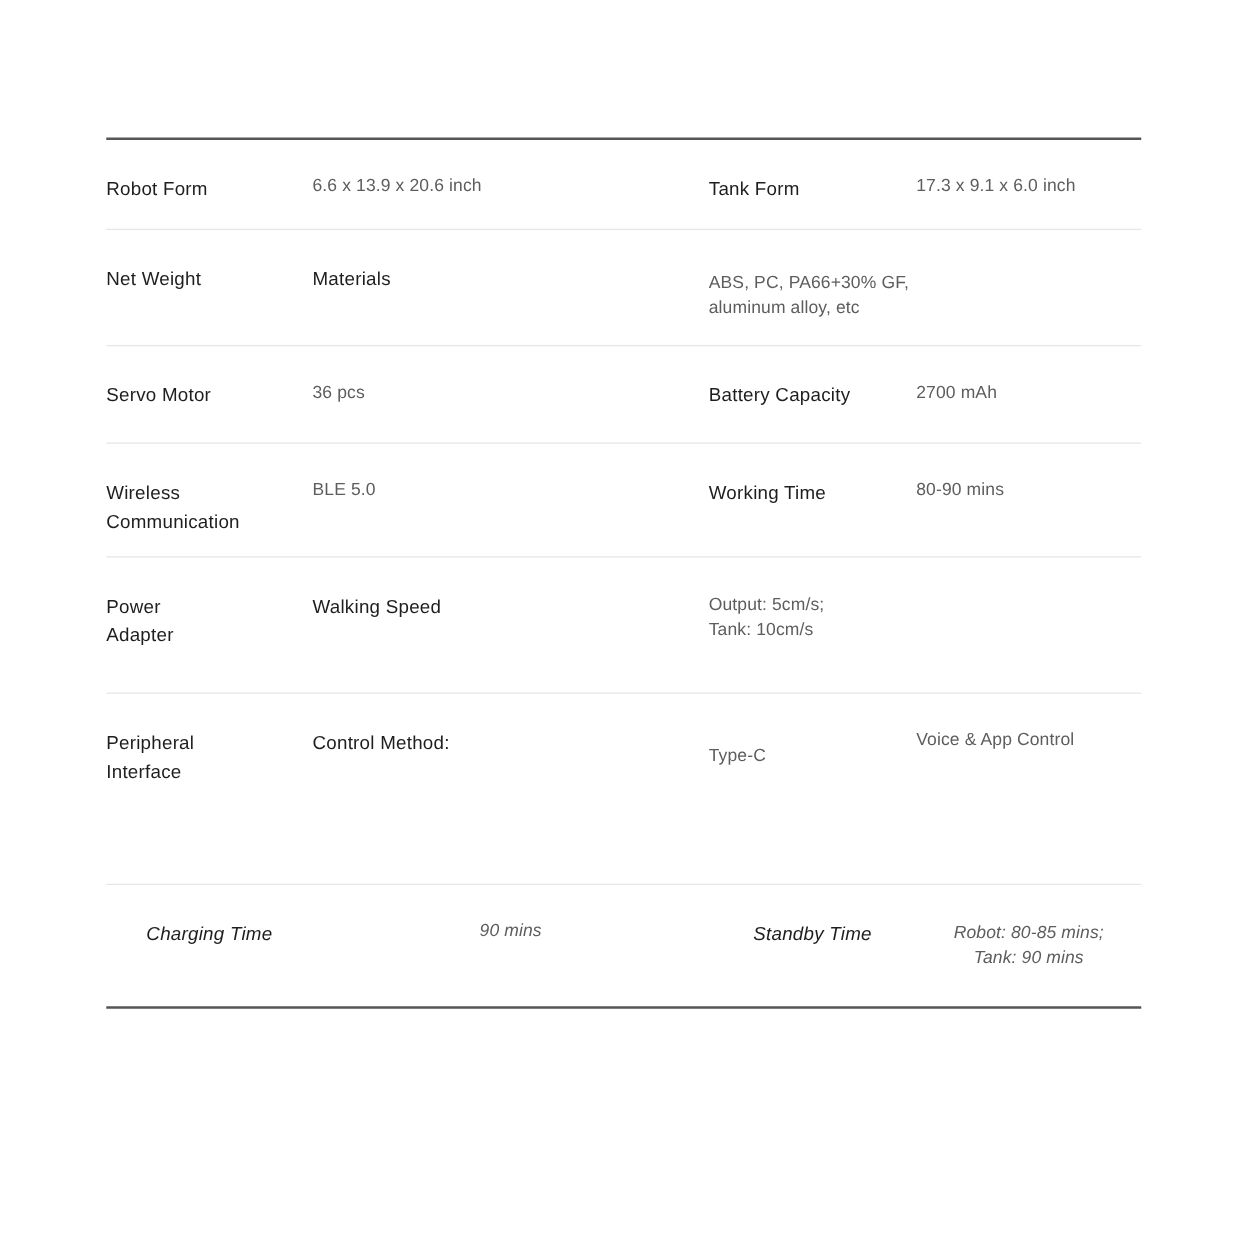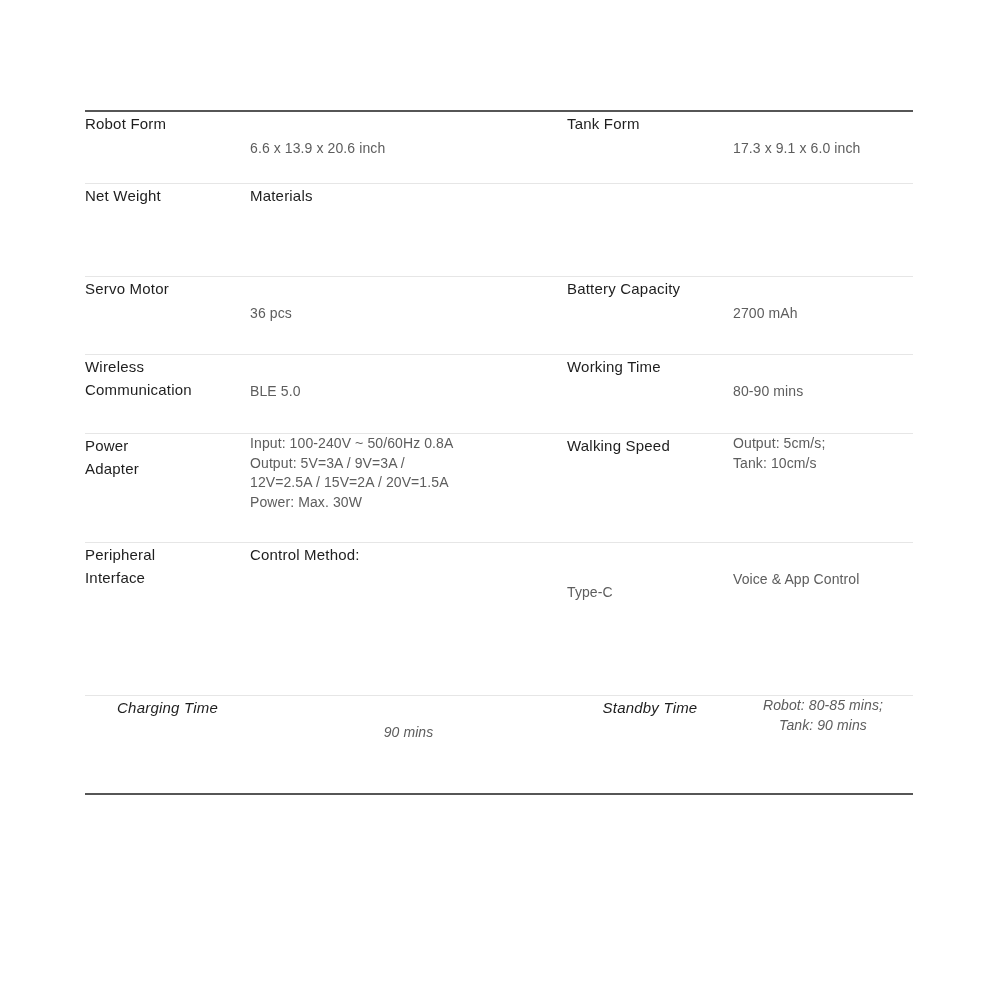--- a/index.html
+++ b/index.html
@@ -29,20 +29,21 @@
   .spec-row:last-child { border-bottom: none; text-align: center; }
   .spec-row:nth-child(1) { min-height: 72px; }
   .spec-row:nth-child(2) { min-height: 93px; }
   .spec-row:nth-child(3) { min-height: 78px; }
   .spec-row:nth-child(4) { min-height: 79px; }
   .spec-row:nth-child(5) { min-height: 109px; }
   .spec-row:nth-child(6) { min-height: 153px; }
   .spec-row:nth-child(7) { min-height: 97px; font-style: italic; }
   .spec-row:nth-child(8) { min-height: 91px; }
   .cell {
+    padding-top: 28px;
     padding-bottom: 16px;
     box-sizing: border-box;
   }
   .label-cell {
     font-size: 15px;
     font-weight: 500;
     color: #1e1e1e;
     line-height: 23px;
     letter-spacing: 0.2px;
   }
@@ -77,20 +78,24 @@
         <span class="line">17.3 x 9.1 x 6.0 inch</span>
       </div>
     </div>
     <div class="spec-row">
       <div class="cell label-cell col-left-label">
         <span class="line">Net Weight</span>
       </div>
       <div class="cell label-cell col-right-label">
         <span class="line">Materials</span>
       </div>
+      <div class="cell value-cell col-right-value">
+        <span class="line">ABS, PC, PA66+30% GF,</span>
+        <span class="line">aluminum alloy, etc</span>
+      </div>
     </div>
     <div class="spec-row">
       <div class="cell label-cell col-left-label">
         <span class="line">Servo Motor</span>
       </div>
       <div class="cell value-cell col-left-value single">
         <span class="line">36 pcs</span>
       </div>
       <div class="cell label-cell col-right-label">
         <span class="line">Battery Capacity</span>
@@ -111,26 +116,20 @@
         <span class="line">Working Time</span>
       </div>
       <div class="cell value-cell col-right-value single">
         <span class="line">80-90 mins</span>
       </div>
     </div>
     <div class="spec-row">
       <div class="cell label-cell col-left-label">
         <span class="line">Power</span>
         <span class="line">Adapter</span>
-      </div>
-      <div class="cell value-cell col-left-value">
-        <span class="line">Input: 100-240V ~ 50/60Hz 0.8A</span>
-        <span class="line">Output: 5V=3A / 9V=3A /</span>
-        <span class="line">12V=2.5A / 15V=2A / 20V=1.5A</span>
-        <span class="line">Power: Max. 30W</span>
       </div>
       <div class="cell label-cell col-right-label">
         <span class="line">Walking Speed</span>
       </div>
       <div class="cell value-cell col-right-value">
         <span class="line">Output: 5cm/s;</span>
         <span class="line">Tank: 10cm/s</span>
       </div>
     </div>
     <div class="spec-row">

